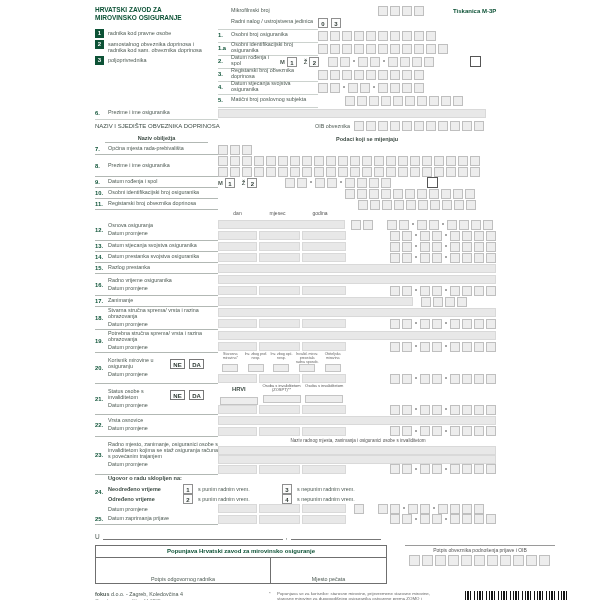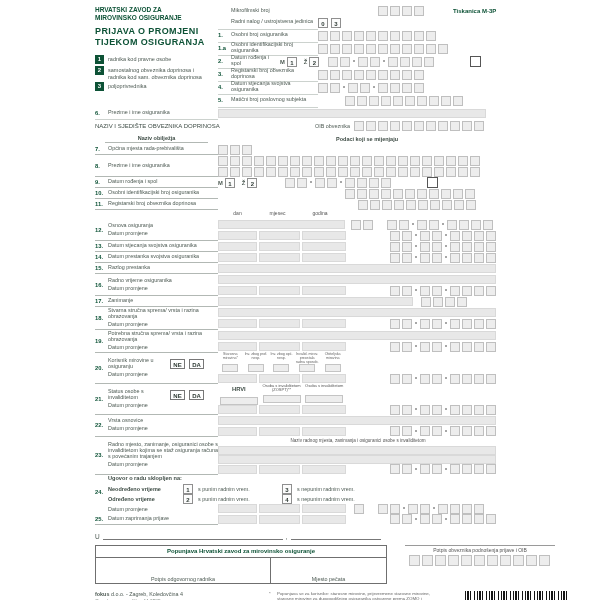--- a/index.html
+++ b/index.html
@@ -126,24 +126,20 @@
  <div class="content">
 
   <div class="tiskanica">Tiskanica M-3P</div>
 
   <div class="hdr">
     <div class="hdr-left">
       <div class="org">
         <div>HRVATSKI ZAVOD ZA</div>
         <div>MIROVINSKO OSIGURANJE</div>
       </div>
-      <div class="ftitle">
-        <div>PRIJAVA  O  PROMJENI</div>
-        <div>TIJEKOM  OSIGURANJA</div>
-      </div>
       <div class="badges">
         <div class="badge-row">
           <span class="badge-num">1</span>
           <span class="badge-label">radnika kod pravne osobe</span>
         </div>
         <div class="badge-row">
           <span class="badge-num">2</span>
           <span class="badge-label">samostalnog obveznika doprinosa i radnika kod sam. obveznika doprinosa</span>
         </div>
         <div class="badge-row">

